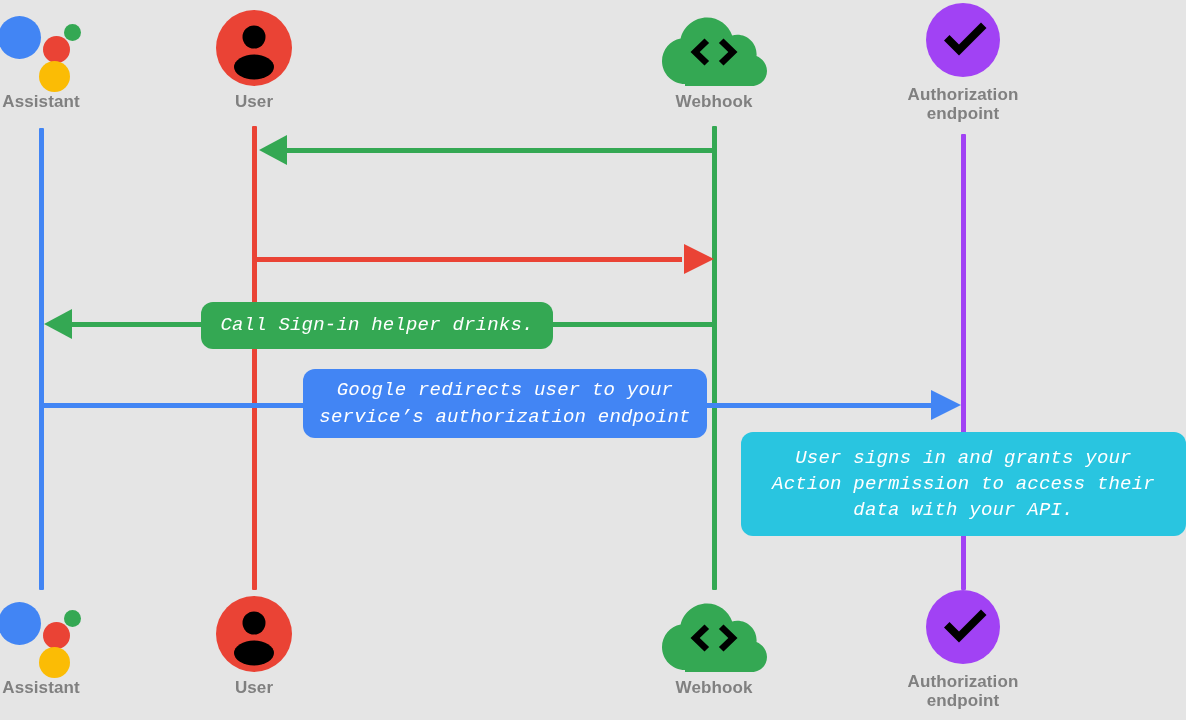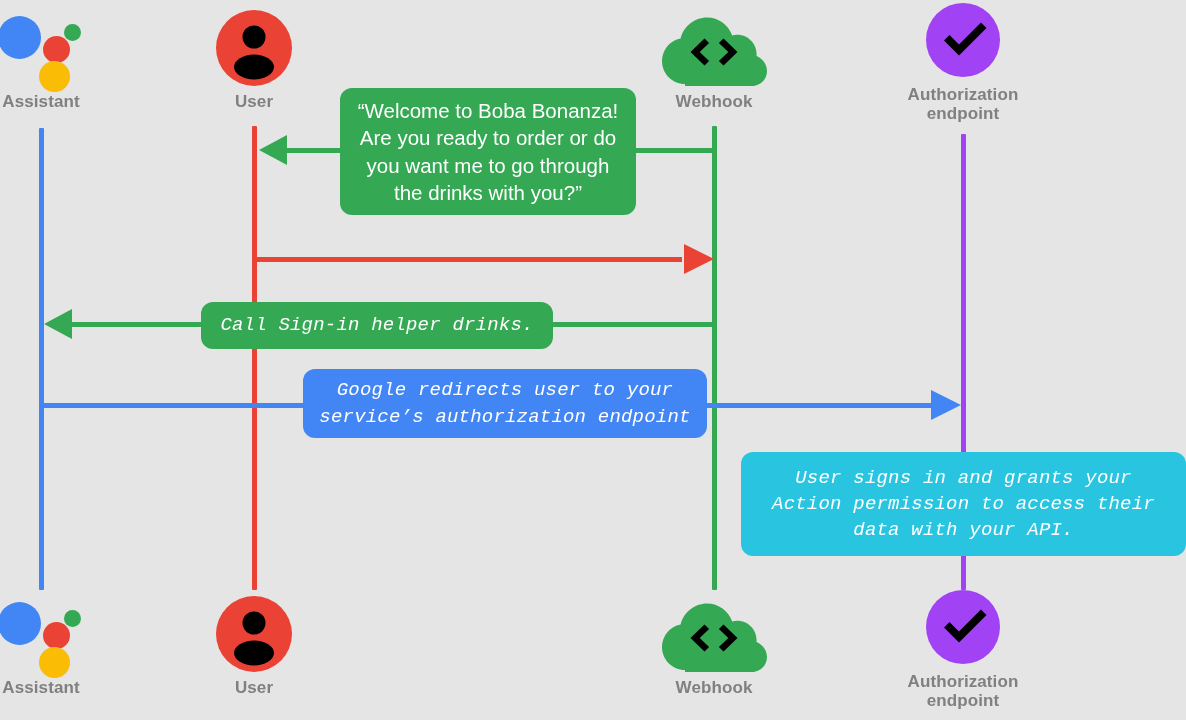--- a/index.html
+++ b/index.html
@@ -146,38 +146,34 @@
         <circle cx="37" cy="37" r="37" fill="#A142F4"></circle>
         <path d="M18 37.5l5.5-5.5 9.5 9.5 22-22 5.5 5.5-27.5 27.5z" fill="#000000"></path>
       </svg>
     </div>
     <div class="actor-label">Authorization
 endpoint</div>
   </div>
 
   <div class="conn" style="left:286px; top:148px; width:428px; background:#34A853;"></div>
   <div class="arrowhead" style="left:259px; top:135px; border-right:28px solid #34A853;"></div>
-  <div class="bubble bubble-sans" style="left:340px; top:88px; width:296px; height:127px; background:#34A853;">“Welcome to Boba Bonanza!
-Are you ready to order or do
-you want me to go through
-the drinks with you?”</div>
 
   <div class="conn" style="left:254px; top:257px; width:428px; background:#EA4335;"></div>
   <div class="arrowhead" style="left:684px; top:244px; border-left:30px solid #EA4335;"></div>
 
   <div class="conn" style="left:50px; top:322px; width:664px; background:#34A853;"></div>
   <div class="arrowhead" style="left:44px; top:309px; border-right:28px solid #34A853;"></div>
   <div class="bubble bubble-mono" style="left:201px; top:302px; width:352px; height:47px; background:#34A853;">Call Sign-in helper drinks.</div>
 
   <div class="conn" style="left:41px; top:403px; width:890px; background:#4285F4;"></div>
   <div class="arrowhead" style="left:931px; top:390px; border-left:30px solid #4285F4;"></div>
   <div class="bubble bubble-mono" style="left:303px; top:369px; width:404px; height:69px; background:#4285F4;">Google redirects user to your
 service’s authorization endpoint</div>
 
-  <div class="bubble bubble-mono" style="left:741px; top:452px; width:445px; height:104px; background:#29C5E0;">User signs in and grants your
+  <div class="bubble bubble-mono" style="left:741px; top:432px; width:445px; height:104px; background:#29C5E0;">User signs in and grants your
 Action permission to access their
 data with your API.</div>
 
   <div class="actor" style="left:-59px; top:594px;">
     <div class="actor-icon">
       <div class="assistant-logo">
         <span class="dot dot-blue"></span>
         <span class="dot dot-red"></span>
         <span class="dot dot-green"></span>
         <span class="dot dot-yellow"></span>

